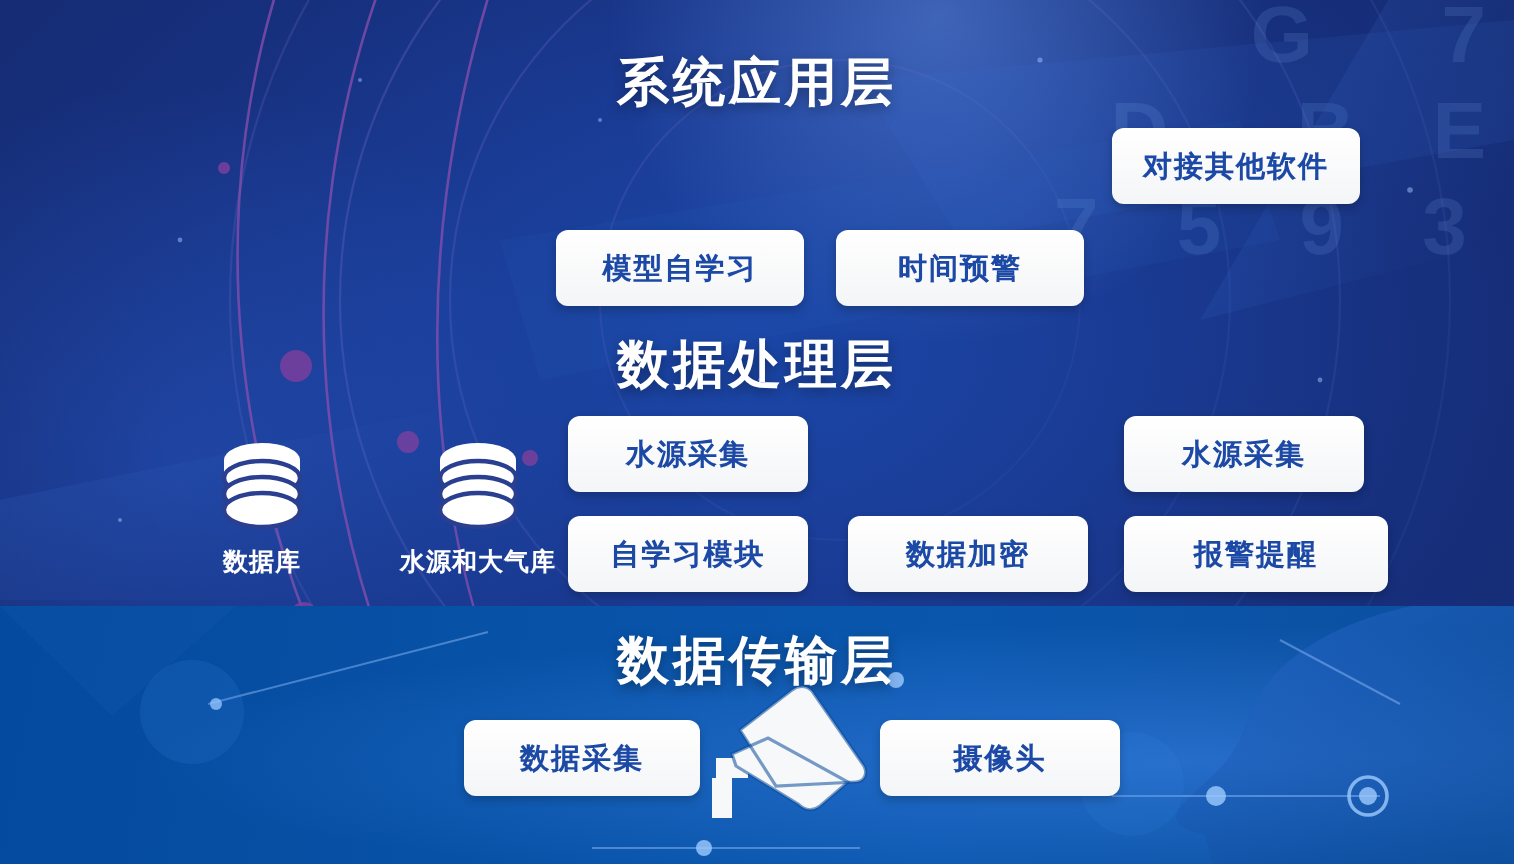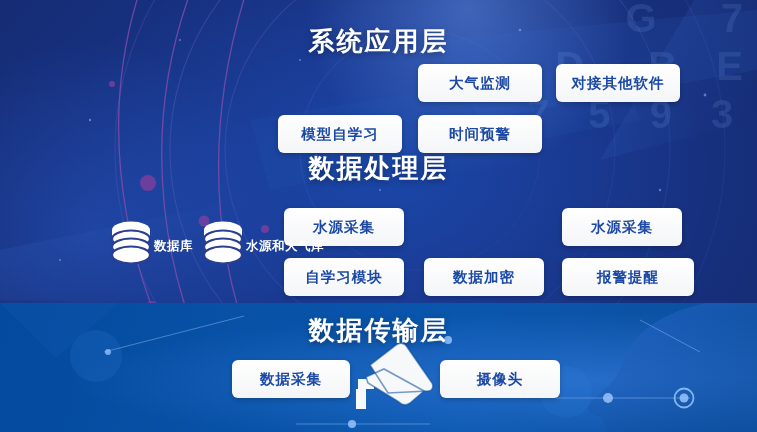--- a/index.html
+++ b/index.html
@@ -34,33 +34,33 @@
       radial-gradient(ellipse at 78% 60%, rgba(60,130,230,.55) 0%, rgba(60,130,230,0) 62%),
       linear-gradient(100deg, #044a9e 0%, #0853a8 38%, #0a56ad 62%, #0c4f9e 100%);
   }
   
   .layer-title{
     position:absolute;width:100%;text-align:center;color:#ffffff;
     font-size:26px;font-weight:bold;letter-spacing:2px;
     text-shadow:0 2px 6px rgba(0,0,0,.35);
   }
   #t-app{top:24px;}
-  #t-proc{top:151px;}
+  #t-proc{top:165px;}
   #t-trans{top:313px;}
   
   .pill{
     position:absolute;height:38px;border-radius:6px;
     background:linear-gradient(180deg,#ffffff 0%,#f4f5f7 100%);
     color:#1b49a5;font-size:14.5px;font-weight:bold;letter-spacing:1px;
     display:flex;align-items:center;justify-content:center;
     box-shadow:0 2px 5px rgba(0,0,0,.22);
     white-space:nowrap;
   }
   
-  .dbwrap{position:absolute;display:flex;flex-direction:row;align-items:center;}
+  .dbwrap{position:absolute;display:flex;flex-direction:column;align-items:center;}
   .dblabel{color:#fff;font-size:12.5px;font-weight:bold;margin-top:5px;letter-spacing:.5px;white-space:nowrap;}
   .camwrap{position:absolute;}
 </style>
 </head>
 <body>
 
 <div id="stage">
 
   <div class="bg-base"></div>
   <div class="bg-left-glow"></div>
@@ -182,21 +182,20 @@
         <circle cx="108" cy="352" r="3"></circle>
       </g>
       <circle cx="96" cy="356" r="26" fill="#3d8bea" opacity=".14"></circle>
       <circle cx="566" cy="392" r="26" fill="#3d8bea" opacity=".12"></circle>
       <path d="M 0 303 L 118 303 L 56 358 Z" fill="#1f63bb" opacity=".16"></path>
     </g>
   </svg>
 
   <div class="layer-title" id="t-app" style="z-index:5">系统应用层</div>
 
-  <div class="pill" style="left:418px;top:64px;width:124px;z-index:5">大气监测</div>
   <div class="pill" style="left:556px;top:64px;width:124px;z-index:5">对接其他软件</div>
 
   <div class="pill" style="left:278px;top:115px;width:124px;z-index:5">模型自学习</div>
   <div class="pill" style="left:418px;top:115px;width:124px;z-index:5">时间预警</div>
 
   <div class="layer-title" id="t-proc" style="z-index:5">数据处理层</div>
 
   <div class="pill" style="left:284px;top:208px;width:120px;z-index:5">水源采集</div>
   <div class="pill" style="left:562px;top:208px;width:120px;z-index:5">水源采集</div>
 

